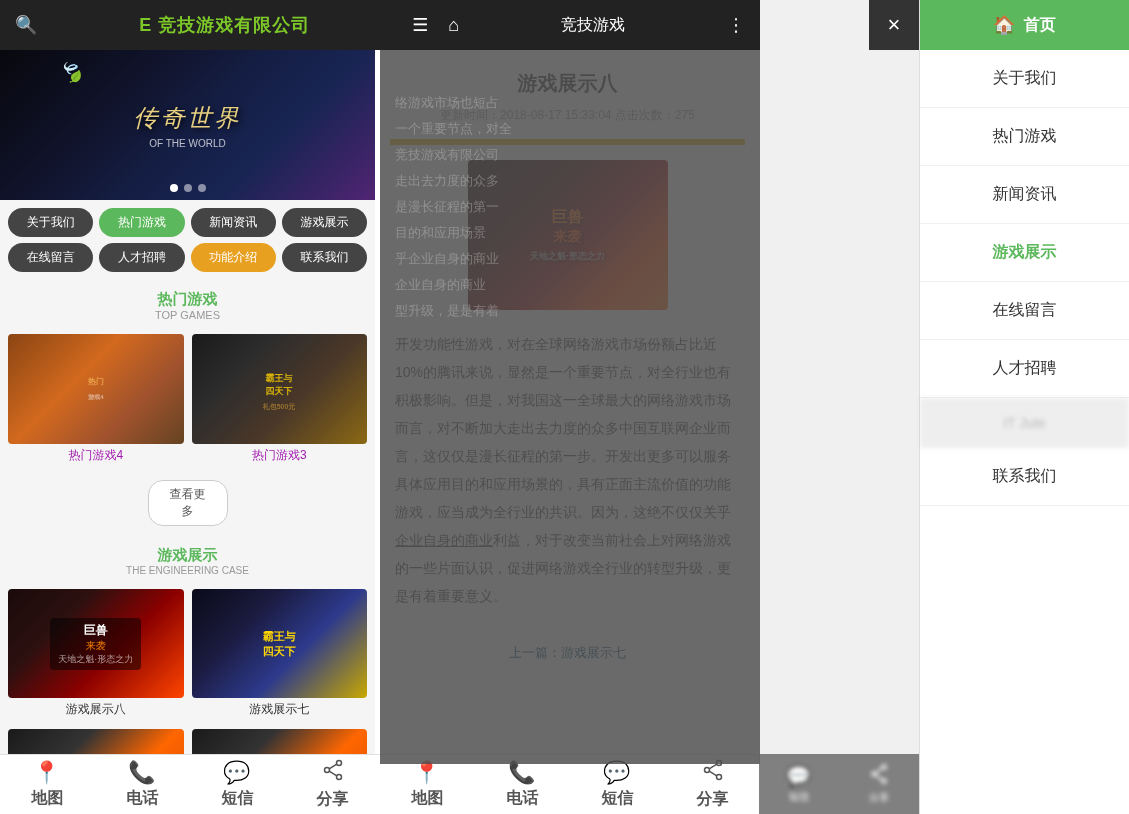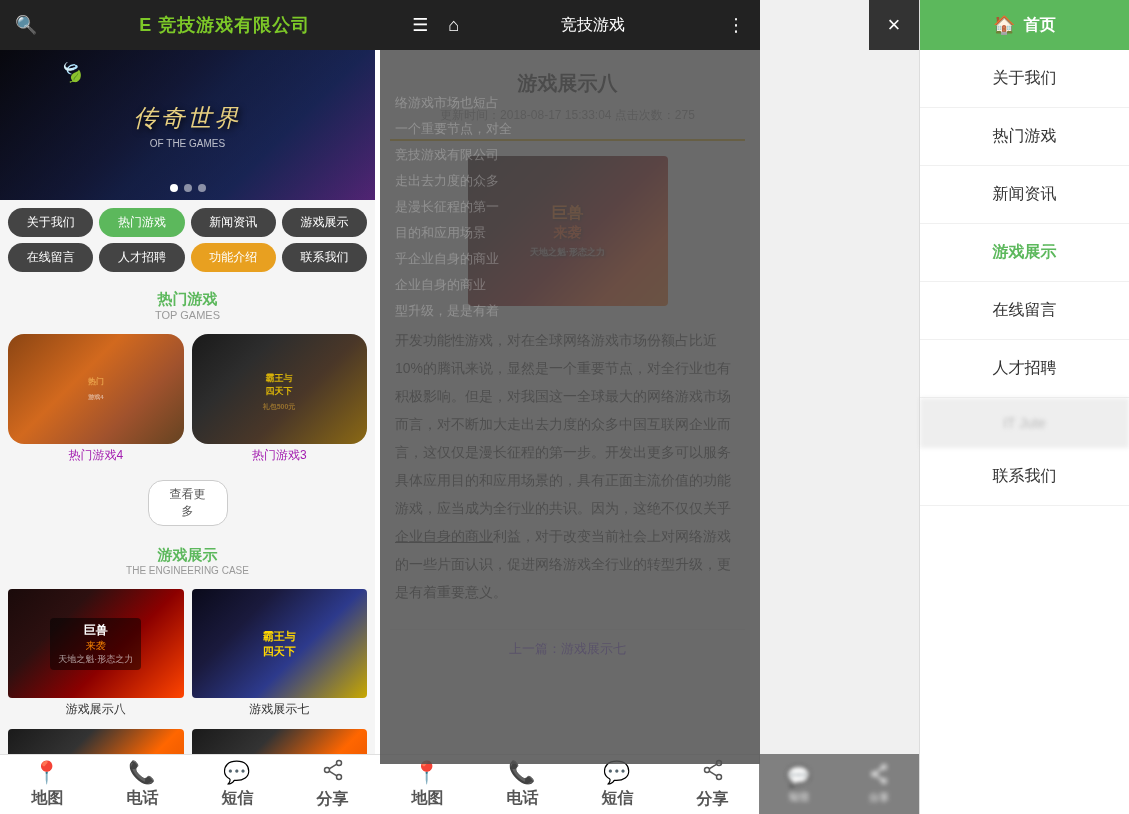--- a/index.html
+++ b/index.html
@@ -124,21 +124,21 @@
 
     .games-grid {
       display: grid;
       grid-template-columns: 1fr 1fr;
       gap: 8px;
       padding: 8px;
     }
     .game-thumb {
       width: 100%;
       aspect-ratio: 16/10;
-      border-radius: 16px;
+      border-radius: 4px;
       overflow: hidden;
       position: relative;
     }
     .game-thumb-inner {
       width: 100%;
       height: 100%;
       display: flex;
       align-items: center;
       justify-content: center;
       font-size: 11px;
@@ -221,21 +221,21 @@
       font-size: 20px;
       color: #333;
       padding: 20px 20px 10px;
       font-weight: bold;
     }
     .article-meta {
       text-align: center;
       font-size: 12px;
       color: #999;
       padding-bottom: 15px;
-      border-bottom: 2px solid #eab308;
+      border-bottom: 6px solid #eab308;
       margin: 0 15px;
     }
     .article-image {
       width: 200px;
       margin: 15px auto;
       display: block;
       aspect-ratio: 4/3;
       background: linear-gradient(135deg, #1a0505 0%, #3d0000 30%, #8B0000 55%, #ff4500 80%, #ff6600 100%);
       border-radius: 4px;
       position: relative;
@@ -262,21 +262,21 @@
     .article-body p {
       margin-bottom: 8px;
     }
     .article-body .underline {
       text-decoration: underline;
     }
     .article-prev {
       text-align: center;
       padding: 10px 20px;
       font-size: 13px;
-      color: #8b5cf6;
+      color: #0c4a6e;
       border-top: 1px solid #eee;
       margin: 0 15px;
     }
 
     
     .content-blur-right {
       position: absolute;
       top: 50px;
       left: 380px;
       width: 380px;
@@ -488,21 +488,21 @@
 
 <div class="main-container">
 
   <div class="left-sidebar">
 
     <div class="banner">
       <div class="banner-overlay"></div>
       <span class="banner-leaf">🍃</span>
       <div class="banner-content">
         <span class="banner-title-cn">传奇世界</span>
-        <span class="banner-subtitle">OF THE GAMES</span>
+        <span class="banner-subtitle">OF THE WORLD</span>
       </div>
       <div class="banner-dots">
         <div class="banner-dot active"></div>
         <div class="banner-dot"></div>
         <div class="banner-dot"></div>
       </div>
     </div>
 
     <div class="nav-buttons">
       <div class="nav-btn dark">

